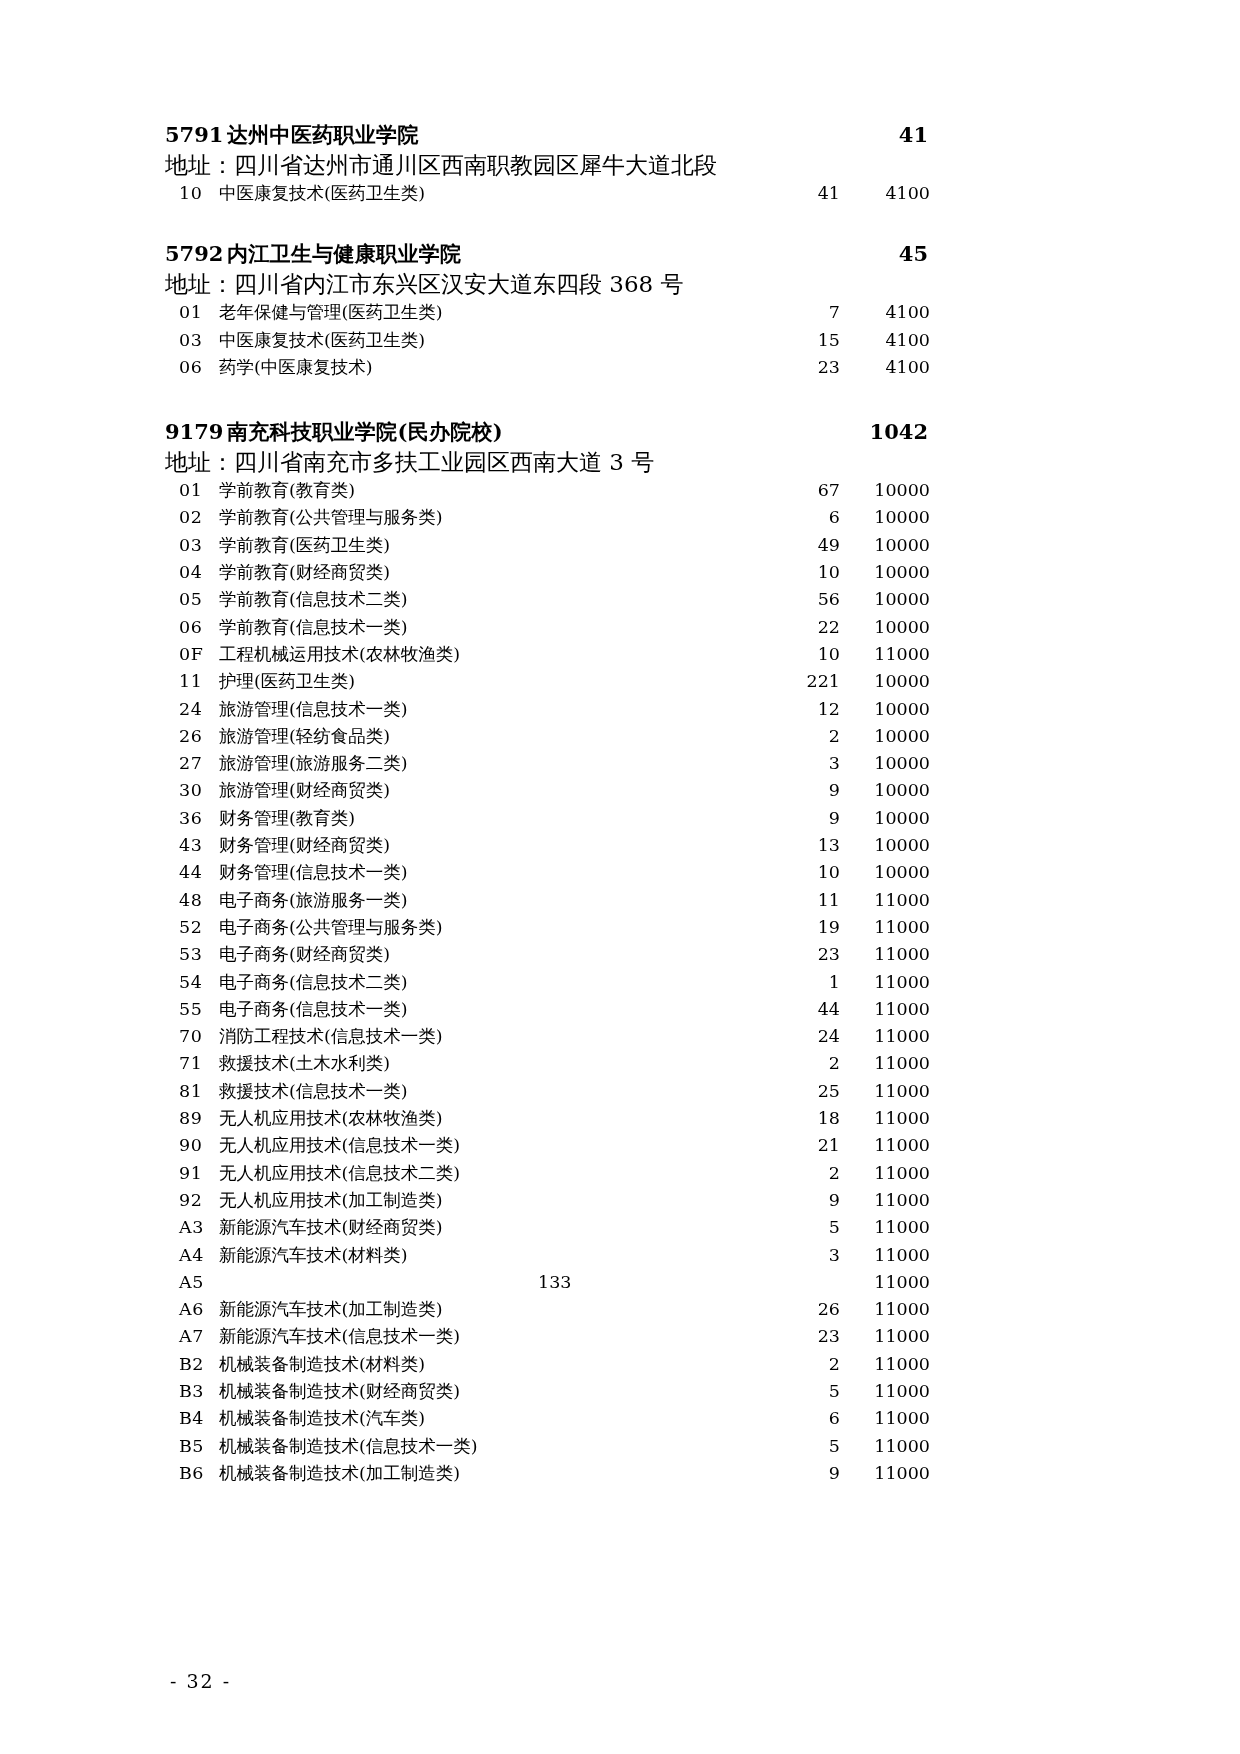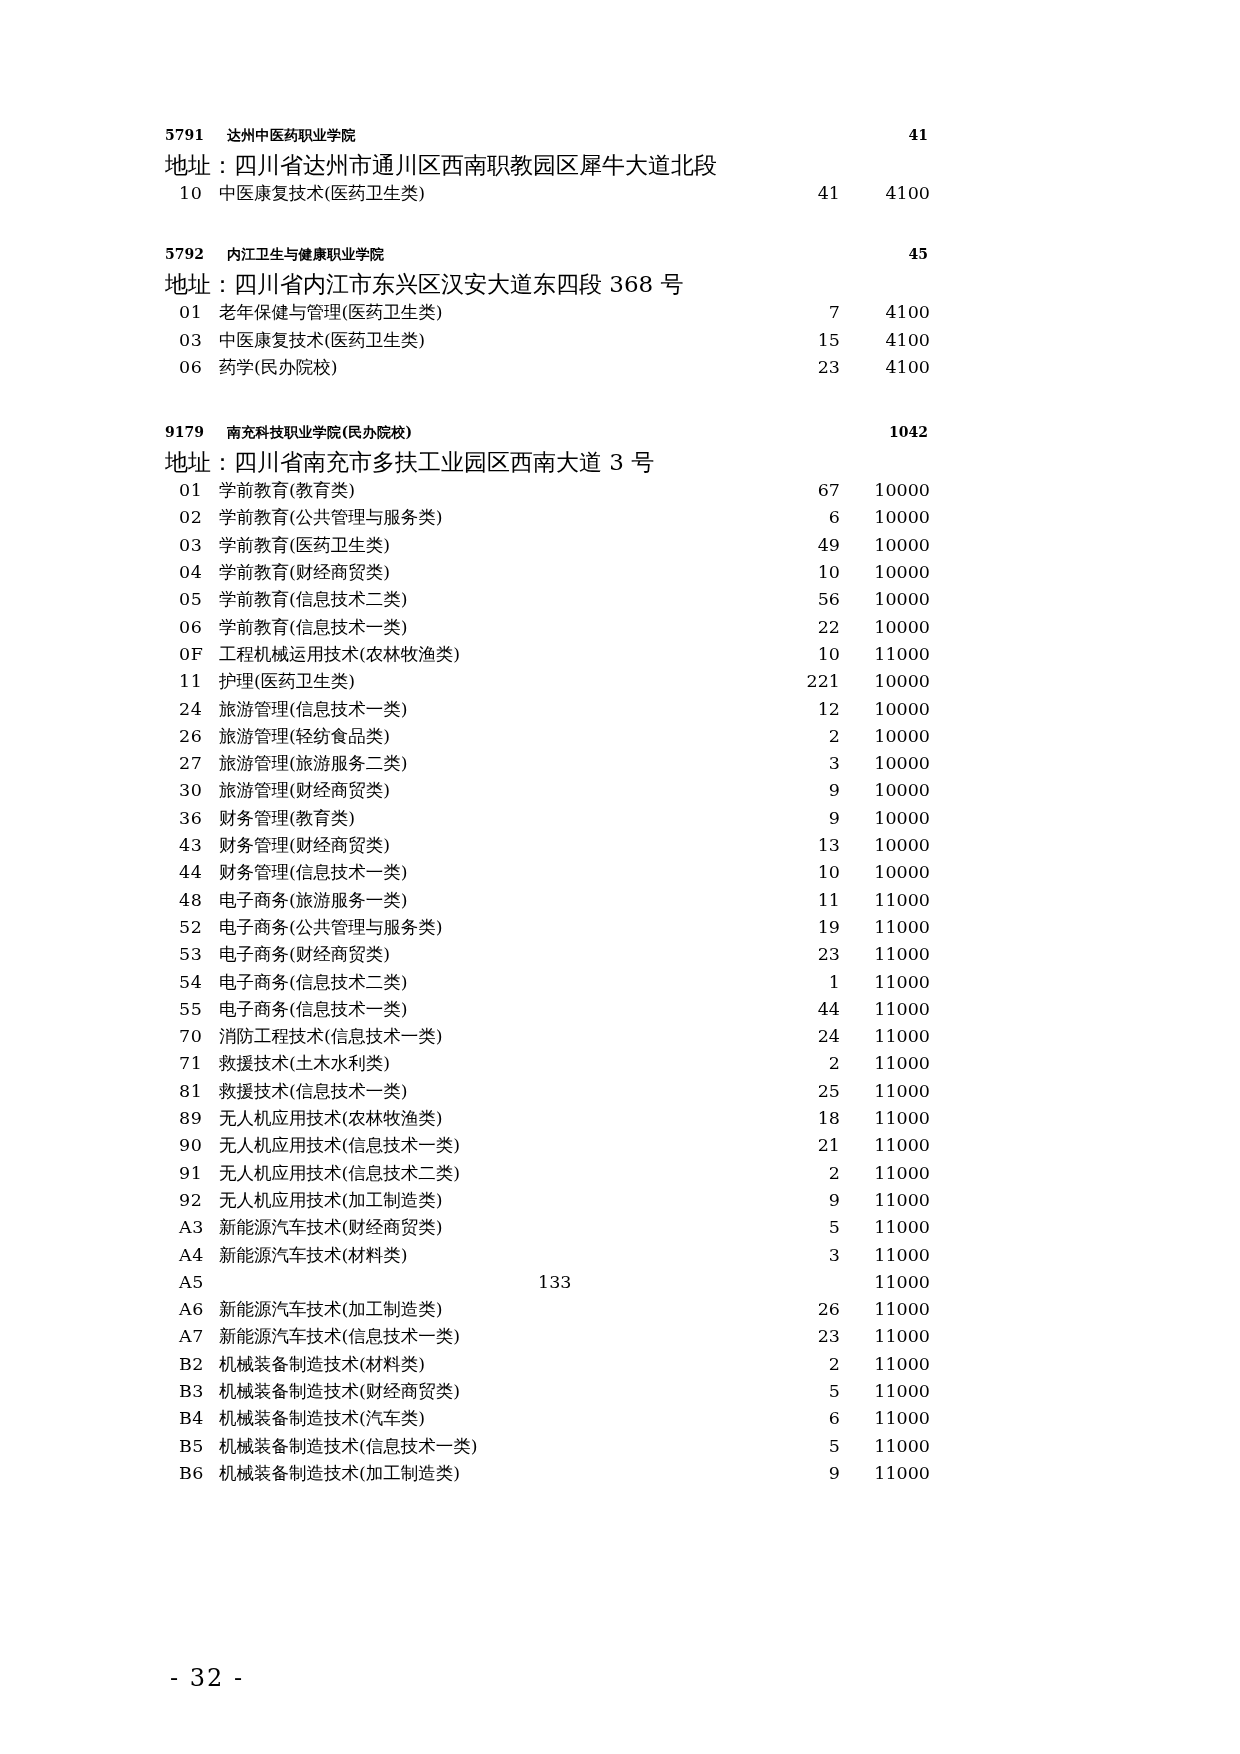--- a/index.html
+++ b/index.html
@@ -24,21 +24,21 @@
     width: 765px;
   }
 
   
   .school-block {
     margin-bottom: 10px;
   }
   .school-head {
     display: flex;
     align-items: baseline;
-    font-size: 14px;
+    font-size: 21px;
     font-weight: bold;
     line-height: 30px;
     margin-bottom: 2px;
   }
   .school-code {
     width: 62px;
     flex: 0 0 62px;
   }
   .school-name {
     flex: 1 1 auto;
@@ -89,21 +89,21 @@
   .block-gap-lg { height: 22px; }
   .block-gap-xl { height: 26px; }
 
   .page-number {
     position: absolute;
     left: 0;
     right: 0;
     bottom: 62px;
     text-align: left;
     padding-left: 170px;
-    font-size: 24px;
+    font-size: 19px;
     letter-spacing: 2px;
   }
 </style>
 </head>
 <body>
 
 <div class="page">
   <div class="content" id="school-list">
       <div class="school-block">
         <div class="school-head">
@@ -134,21 +134,21 @@
           <span class="m-fee">4100</span>
         </div>
         <div class="major-row">
           <span class="m-code">03</span>
           <span class="m-name">中医康复技术(医药卫生类)</span>
           <span class="m-plan">15</span>
           <span class="m-fee">4100</span>
         </div>
         <div class="major-row">
           <span class="m-code">06</span>
-          <span class="m-name">药学(民办院校)</span>
+          <span class="m-name">药学(中医康复技术)</span>
           <span class="m-plan">23</span>
           <span class="m-fee">4100</span>
         </div>
       </div>
       <div class="block-gap-xl"></div>
       <div class="school-block">
         <div class="school-head">
           <span class="school-code">9179</span>
           <span class="school-name">南充科技职业学院(民办院校)</span>
           <span class="school-total">1042</span>

